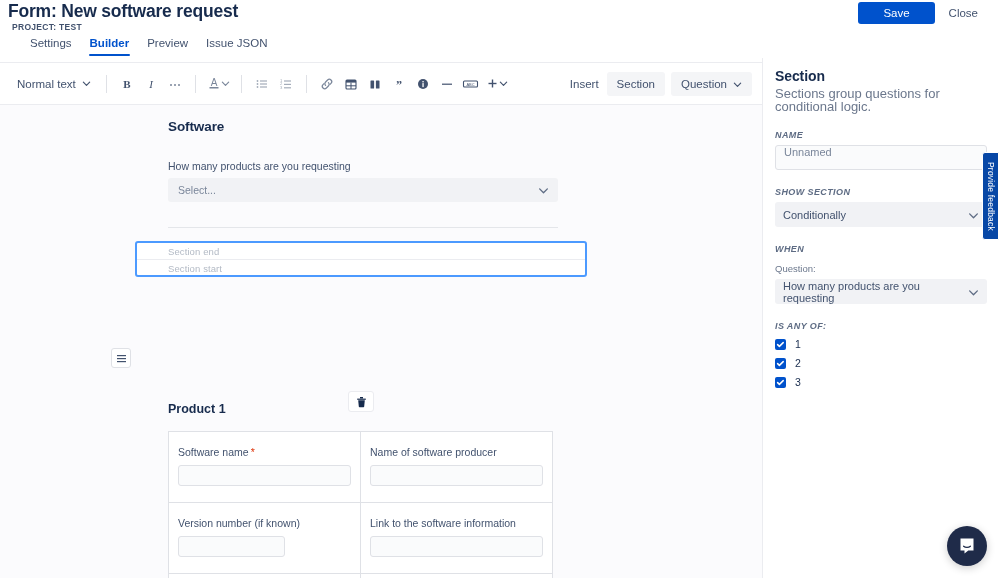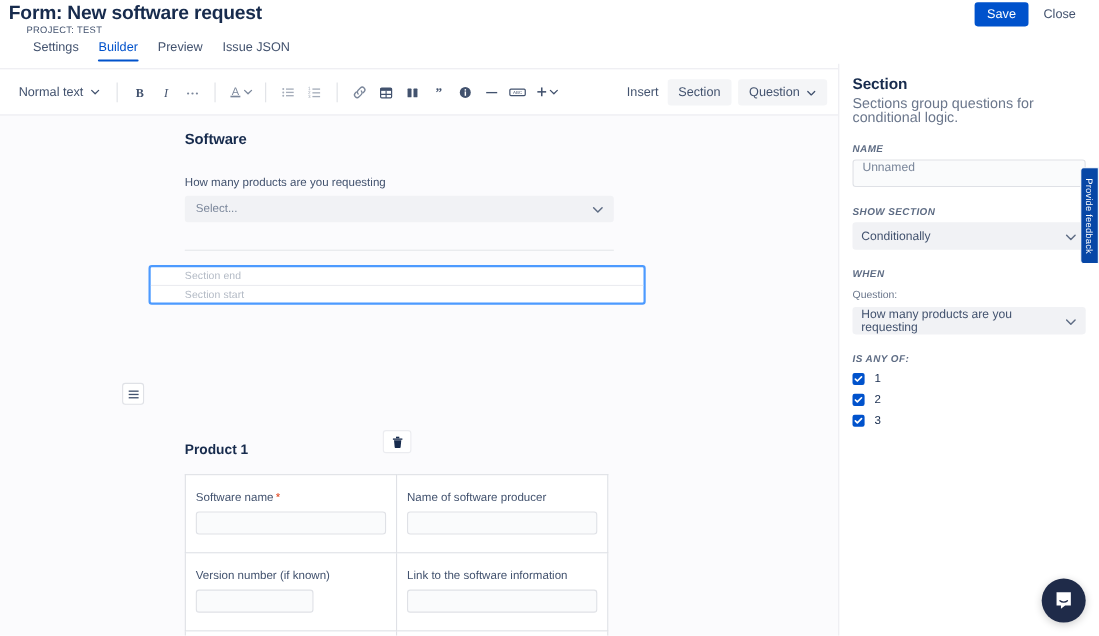--- a/index.html
+++ b/index.html
@@ -17,51 +17,51 @@
   .header {
     position: absolute; left: 0; top: 0; width: 994px; height: 36px;
     background: #fff;
   }
   .header-title {
     position: absolute; left: 8px; top: 1px;
     font-size: 17.5px; font-weight: 700; letter-spacing: -0.2px;
     color: #172b4d;
   }
   .header-sub {
-    position: absolute; left: 24px; top: 22px;
-    font-size: 8.5px; font-weight: 400; letter-spacing: 0.3px;
+    position: absolute; left: 12px; top: 22px;
+    font-size: 8.5px; font-weight: 700; letter-spacing: 0.3px;
     color: #42526e;
   }
   .header-actions {
     position: absolute; right: 8px; top: 2px;
     display: flex; align-items: center; gap: 6px;
   }
   .btn-save {
     background: #0052cc; color: #fff; border: none; border-radius: 3px;
     font-size: 11.5px; font-family: inherit; font-weight: 500;
-    padding: 4px 11px; cursor: pointer; line-height: 14px;
+    padding: 4px 25px; cursor: pointer; line-height: 14px;
   }
   .btn-close {
     background: transparent; color: #42526e; border: none;
     font-size: 11.5px; font-family: inherit; padding: 4px 8px;
     cursor: pointer; line-height: 14px;
   }
 
   
   .tabs {
     position: absolute; left: 0; top: 36px; width: 999px; height: 22px;
     display: flex; align-items: flex-start; gap: 0px; padding-left: 21px;
     background: #fff;
   }
   .tab {
     font-size: 11.5px; color: #42526e; padding: 0 9px 6px 9px;
     cursor: pointer; position: relative; line-height: 14px;
     background: none; border: none; font-family: inherit;
   }
-  .tab.active { color: #0052cc; font-weight: 400; }
+  .tab.active { color: #0052cc; font-weight: 700; }
   .tab.active::after {
     content: ""; position: absolute; left: 8px; right: 8px; bottom: 0;
     height: 2px; background: #0052cc; border-radius: 1px;
   }
 
   
   .toolbar {
     position: absolute; left: 0; top: 62px; width: 762px; height: 42px;
     background: #fff; display: flex; align-items: center;
     border-top: 1px solid #ebecf0;

